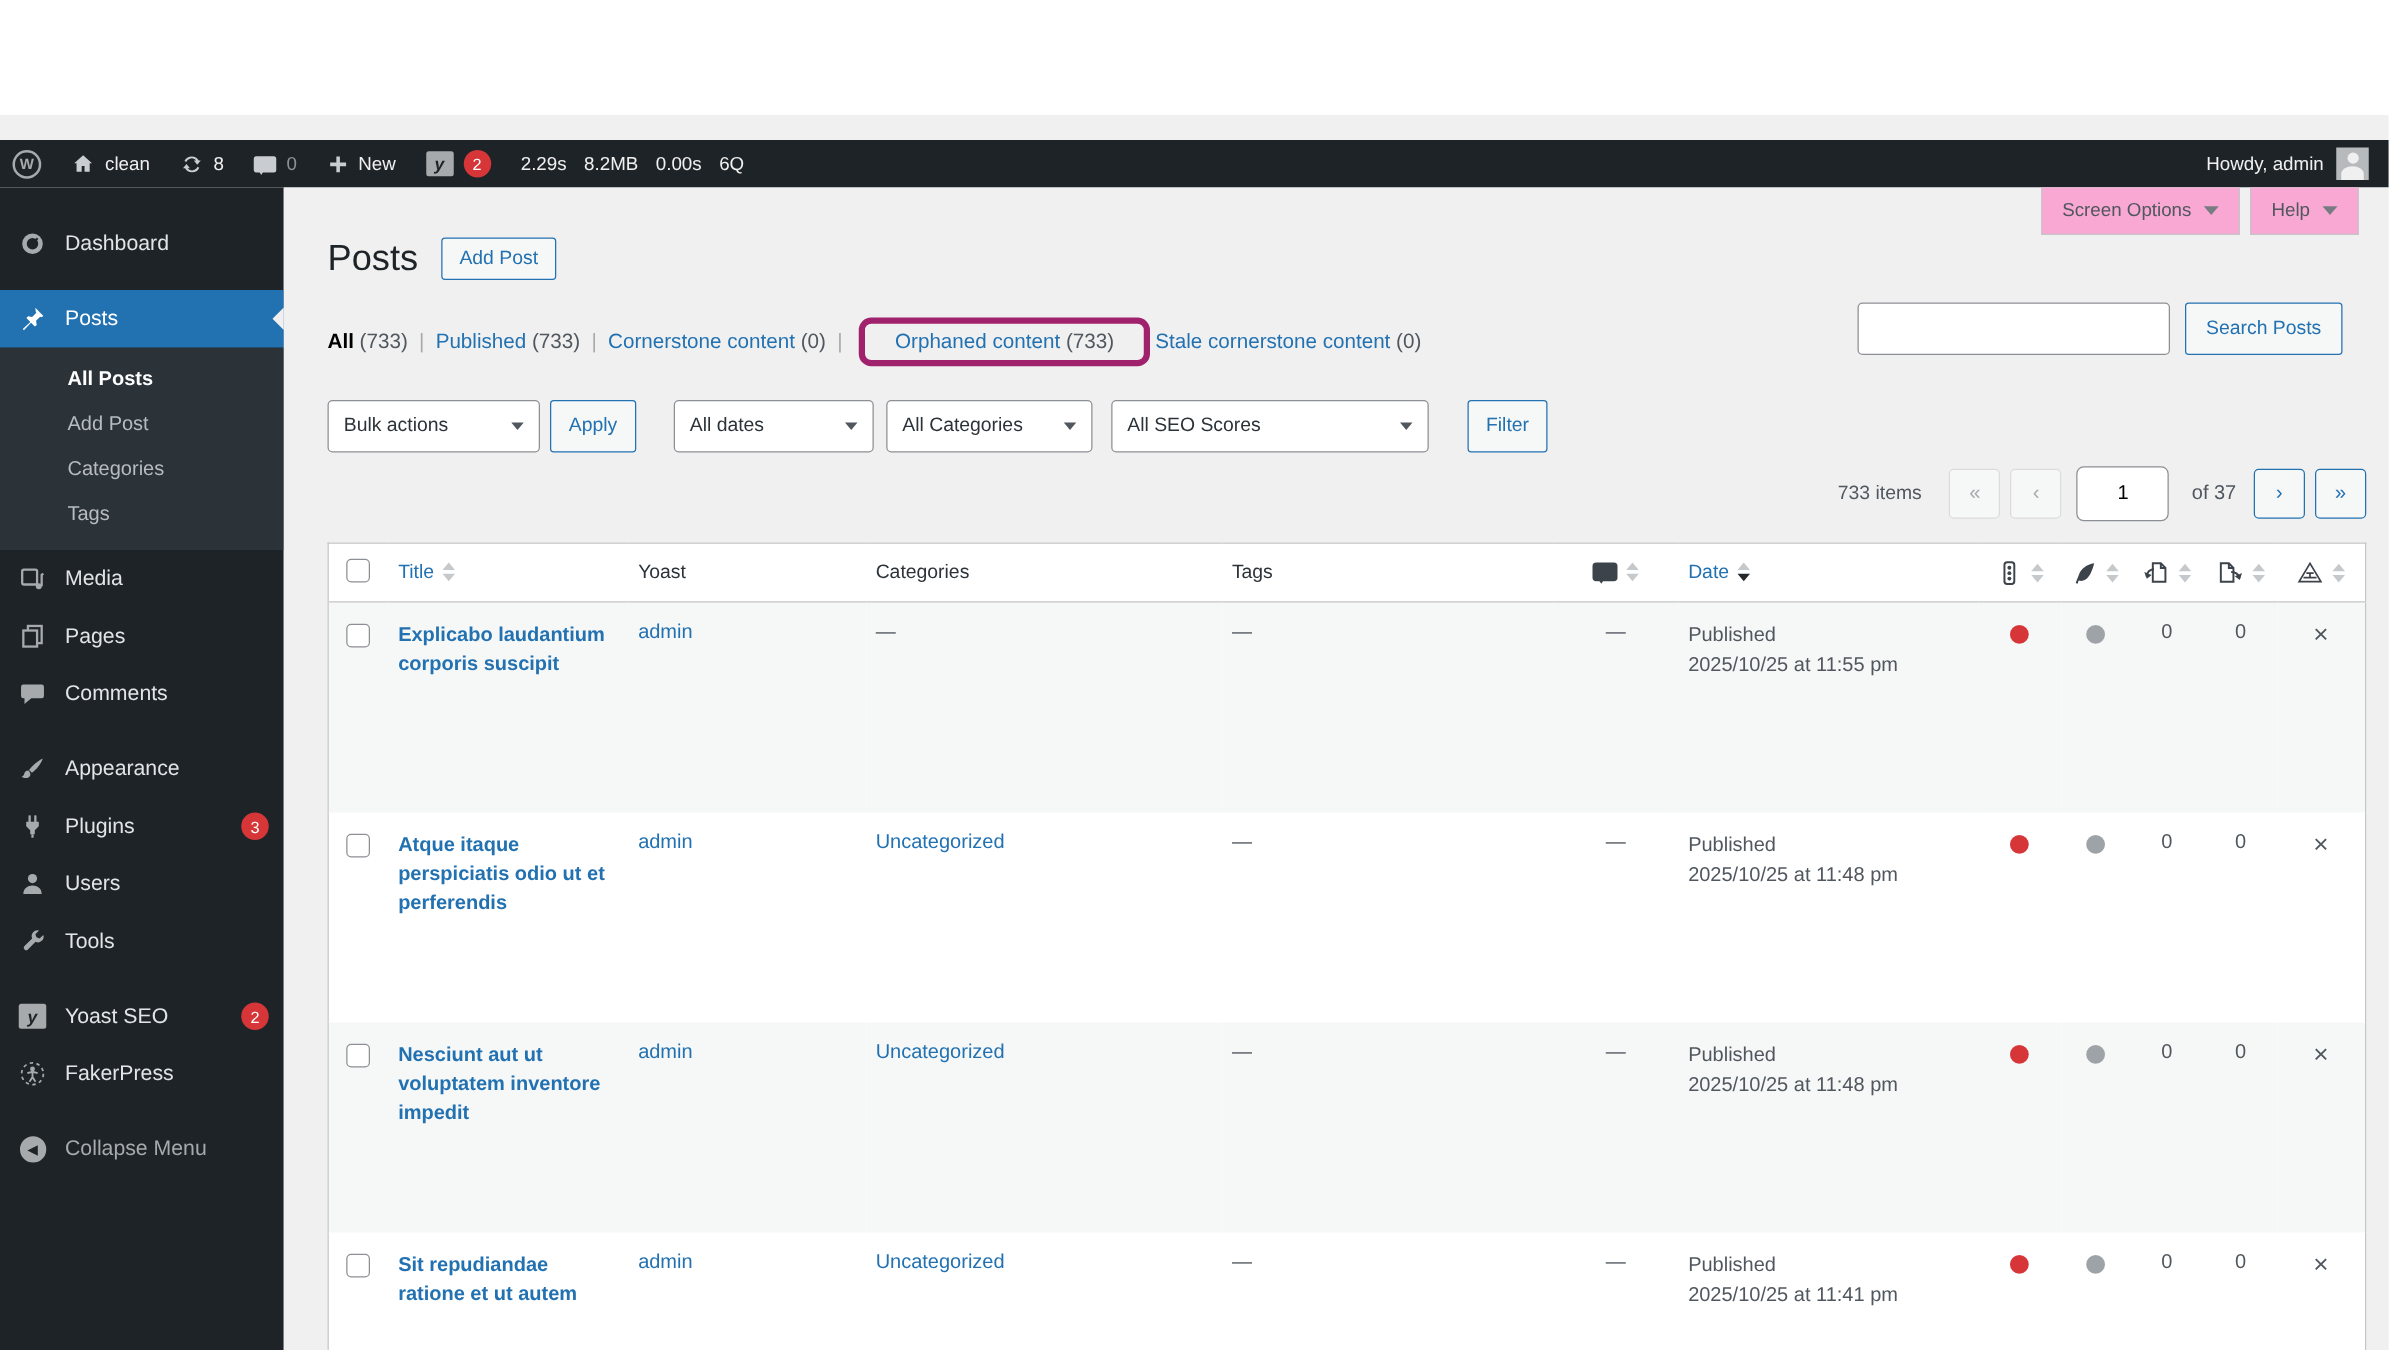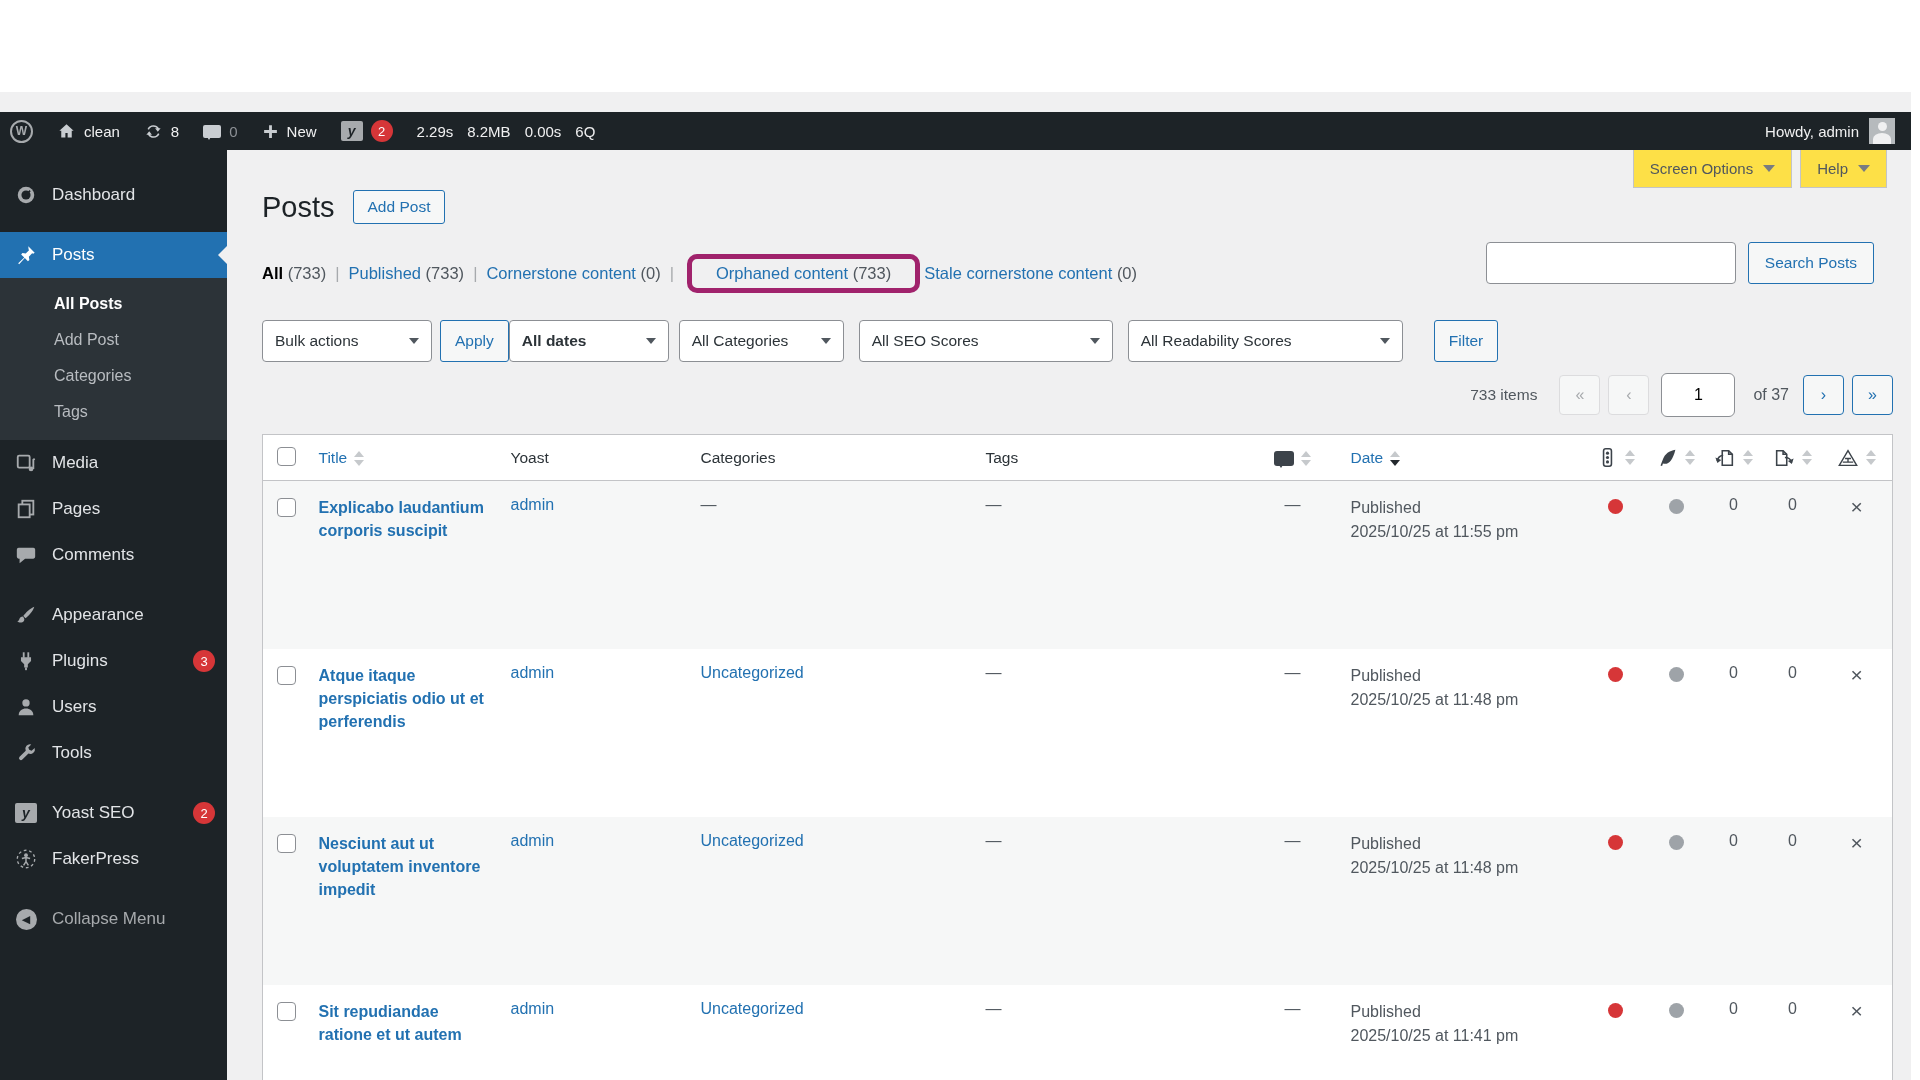--- a/index.html
+++ b/index.html
@@ -45,21 +45,21 @@
   .smi.current { color:#fff; font-weight:bold; }
   .sep { height:14px; }
   .mi .label { flex:1; }
   .mi.collapse { color:#a7aaad; }
   .circ-collapse { width:21px; height:21px; border-radius:50%; background:#a7aaad; color:#1d2327;
     font-size:11px; display:flex; align-items:center; justify-content:center; }
 
   
   .content { flex:1; background:#f0f0f1; position:relative; padding:0 19px 0 35px; }
   .tabs { position:absolute; top:0; right:25px; display:flex; gap:8px; }
-  .tab { background:#fde047; border:1px solid #c3c4c7; border-top:none; color:#50575e; font-size:15px;
+  .tab { background:#f9a8d4; border:1px solid #c3c4c7; border-top:none; color:#50575e; font-size:15px;
     padding:10px 16px; display:flex; align-items:center; gap:10px; cursor:pointer; }
   .chev-dn { width:0; height:0; border-left:6px solid transparent; border-right:6px solid transparent; border-top:7px solid #787c82; }
 
   .title-row { padding-top:40px; display:flex; align-items:center; gap:18px; }
   h1 { font-size:29px; font-weight:400; color:#1d2327; }
   .btn { background:#f6f7f7; border:1px solid #2271b1; color:#2271b1; border-radius:3px;
     font-size:15.5px; padding:7px 14px; cursor:pointer; font-family:inherit; }
 
   .views { margin-top:26px; list-style:none; display:flex; align-items:center; font-size:16.5px; color:#50575e; height:46px; }
   .views a { color:#2271b1; text-decoration:none; cursor:pointer; }
@@ -70,21 +70,21 @@
 
   .search-box { position:absolute; top:92px; right:38px; display:flex; gap:12px; }
   .search-input { width:250px; height:42px; border:1px solid #8c8f94; border-radius:4px; background:#fff;
     font-size:16px; padding:0 10px; font-family:inherit; }
   .btn.search { padding:9px 16px; }
 
   .controls { margin-top:24px; display:flex; align-items:center; }
   .sel { height:42px; background:#fff; border:1px solid #8c8f94; border-radius:4px; color:#2c3338;
     font-size:15.5px; display:flex; align-items:center; justify-content:space-between; padding:0 12px; cursor:pointer; }
   .sel .chev { width:0; height:0; border-left:5px solid transparent; border-right:5px solid transparent; border-top:6px solid #50575e; margin-left:12px; }
-  .w-bulk{width:170px;} .w-dates{width:160px; font-weight:bold;} .w-cats{width:165px; margin-left:10px;}
+  .w-bulk{width:170px;} .w-dates{width:160px; margin-left:30px;} .w-cats{width:165px; margin-left:10px;}
   .w-seo{width:254px; margin-left:15px;} .w-read{width:275px; margin-left:15px;}
   .controls .btn{ margin-left:8px; height:42px; }
   .controls .btn.filter{ margin-left:31px; }
 
   .pag-row { margin-top:10px; display:flex; align-items:center; justify-content:flex-end; gap:8px; height:46px; }
   .pag-items { color:#50575e; font-size:15.5px; margin-right:14px; }
   .pag-btn { width:41px; height:40px; border-radius:4px; font-size:16px; display:flex; align-items:center; justify-content:center; cursor:default; }
   .pag-btn.disabled { background:#f6f7f7; border:1px solid #dcdcde; color:#a7aaad; }
   .pag-btn.enabled { background:#f6f7f7; border:1px solid #2271b1; color:#2271b1; cursor:pointer; }
   .pag-input { width:74px; height:44px; border:1px solid #8c8f94; border-radius:6px; text-align:center;
@@ -338,24 +338,20 @@
             <span class="chev"></span>
         </div>
         <div class="sel w-cats">
           <span>All Categories</span>
             <span class="chev"></span>
         </div>
         <div class="sel w-seo">
           <span>All SEO Scores</span>
             <span class="chev"></span>
         </div>
-        <div class="sel w-read">
-          <span>All Readability Scores</span>
-            <span class="chev"></span>
-        </div>
         <button class="btn filter">Filter</button>
       </div>
 
       <div class="pag-row">
         <span class="pag-items">733 items</span>
         <span class="pag-btn disabled">«</span>
         <span class="pag-btn disabled">‹</span>
         <input class="pag-input" type="text" value="1" style="">
         <span class="pag-of">of 37</span>
         <span class="pag-btn enabled">›</span>

